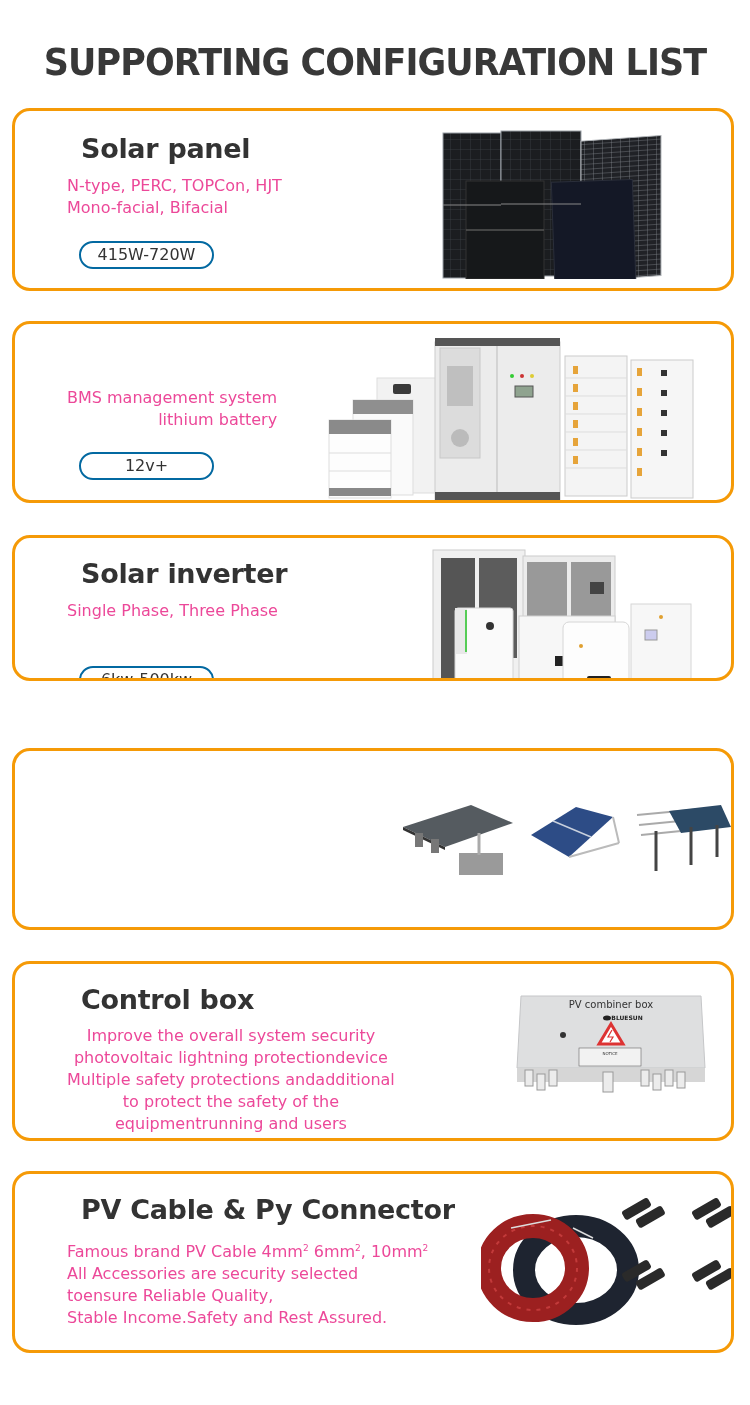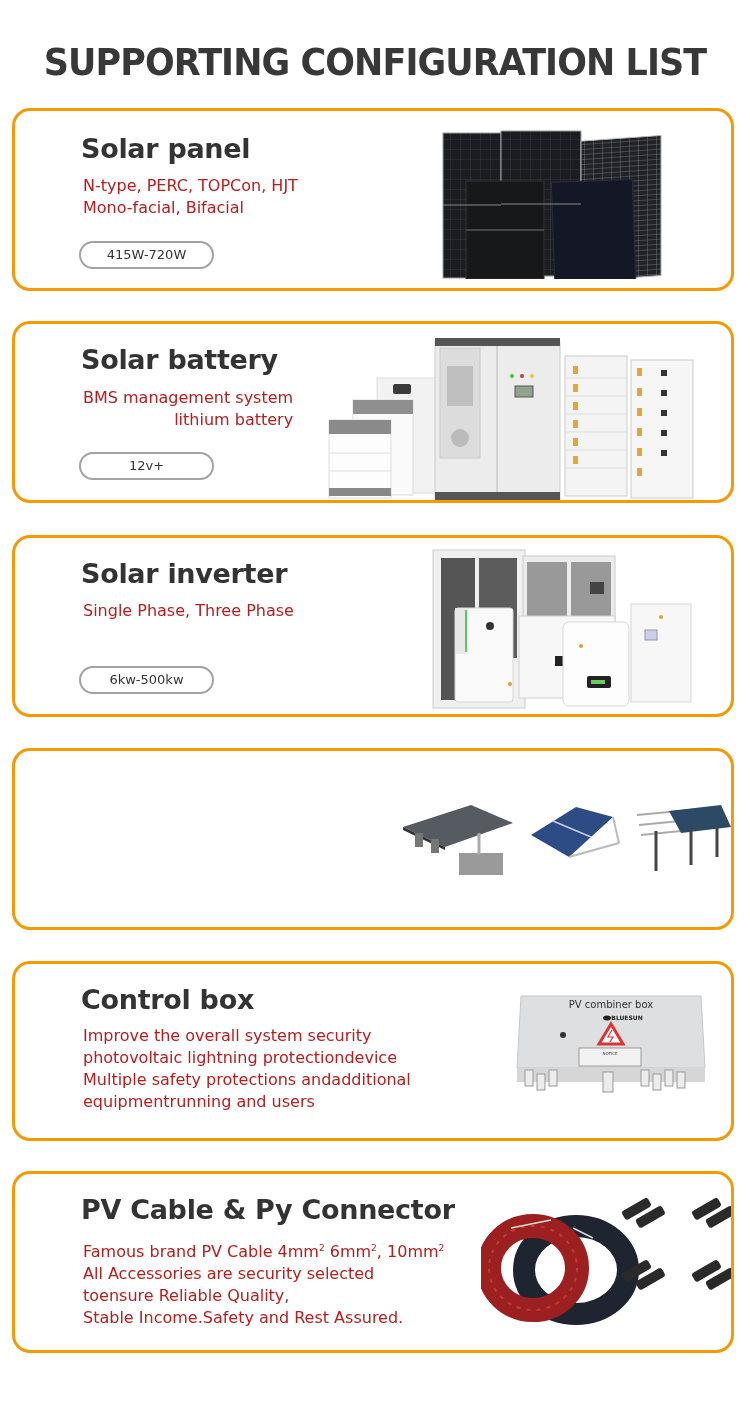--- a/index.html
+++ b/index.html
@@ -13,26 +13,26 @@
     }
 
     .card {
       position: absolute; left: 12px; width: 722px;
       border: 3px solid #f59a07; border-radius: 18px; background: #fff; overflow: hidden;
     }
     .card-title {
       position: absolute; left: 66px; font-weight: bold; font-size: 27px; color: #333;
       letter-spacing: -0.3px;
     }
-    .card-desc { position: absolute; left: 68px; font-size: 16px; line-height: 22px; color: #b91c1c; }
+    .card-desc { position: absolute; left: 52px; font-size: 16px; line-height: 22px; color: #ec4899; }
     .card-desc div { white-space: nowrap; }
     .badge {
       position: absolute; left: 64px; width: 135px; height: 28px;
-      border: 2px solid #a3a3a3; border-radius: 14px;
-      font-size: 13px; line-height: 24px; color: #333; text-align: center;
+      border: 2px solid #0369a1; border-radius: 14px;
+      font-size: 16px; line-height: 24px; color: #333; text-align: center;
     }
     .visual { position: absolute; }
     sup { font-size: 9px; vertical-align: 6px; }
   </style>
 </head>
 <body>
 
 <div class="page-title">SUPPORTING CONFIGURATION LIST</div>
 
 <div class="card" style="top:108px;height:183px;">
@@ -58,21 +58,20 @@
     <rect x="141" y="22" width="80" height="140" fill="url(#cells2)" stroke="#b0b4b8" transform="skewY(-4) translate(0,10)"></rect>
     <rect x="26" y="62" width="78" height="98" fill="#16181a" stroke="#333"></rect>
     <line x1="26" y1="111" x2="104" y2="111" stroke="#555" stroke-width="1.5"></line>
     <rect x="113" y="62" width="81" height="108" fill="#141826" stroke="#2a2e3a" transform="rotate(-2 150 110)"></rect>
     <line x1="3" y1="86" x2="61" y2="86" stroke="#888"></line>
     <line x1="61" y1="85" x2="141" y2="85" stroke="#888"></line>
   </svg>
 </div>
 
 <div class="card" style="top:321px;height:182px;">
-  <div class="card-title" style="top:20px;">Solar battery</div>
   <div class="card-desc" style="top:63px;text-align:right;">
     <div>BMS management system</div>
     <div>lithium battery</div>
   </div>
   <div class="badge" style="top:128px;">12v+</div>
   <svg class="visual" style="left:300px;top:4px;" width="410" height="172" viewBox="0 0 410 172">
 
     <rect x="62" y="50" width="60" height="115" fill="#f2f2f2" stroke="#ddd"></rect>
     <rect x="78" y="56" width="18" height="10" fill="#3a3a3a" rx="2"></rect>
 
@@ -126,21 +125,21 @@
     <g fill="#333">
         <rect x="346" y="42" width="6" height="6"></rect>
         <rect x="346" y="62" width="6" height="6"></rect>
         <rect x="346" y="82" width="6" height="6"></rect>
         <rect x="346" y="102" width="6" height="6"></rect>
         <rect x="346" y="122" width="6" height="6"></rect>
       </g>
   </svg>
 </div>
 
-<div class="card" style="top:535px;height:182px;">
+<div class="card" style="top:535px;height:146px;">
   <div class="card-title" style="top:20px;">Solar inverter</div>
   <div class="card-desc" style="top:62px;">
     <div>Single Phase, Three Phase</div>
   </div>
   <div class="badge" style="top:128px;">6kw-500kw</div>
   <svg class="visual" style="left:400px;top:6px;" width="280" height="168" viewBox="0 0 280 168">
     <rect x="18" y="6" width="92" height="158" fill="#f0f0f0" stroke="#ccc"></rect>
     <rect x="26" y="14" width="34" height="142" fill="#555"></rect>
       <rect x="64" y="14" width="38" height="100" fill="#5c5c5c"></rect>
     <rect x="108" y="12" width="92" height="140" fill="#ececec" stroke="#ccc"></rect>
@@ -188,26 +187,27 @@
       </g>
     <polygon points="268,16 320,10 330,32 280,38" fill="#2c4a66"></polygon>
     <g stroke="#444" stroke-width="3">
         <line x1="255" y1="36" x2="255" y2="76"></line>
         <line x1="290" y1="32" x2="290" y2="70"></line>
         <line x1="316" y1="30" x2="316" y2="62"></line>
       </g>
   </svg>
 </div>
 
-<div class="card" style="top:961px;height:180px;">
+<div class="card" style="top:961px;height:180px;text-align:center;">
   <div class="card-title" style="top:20px;">Control box</div>
   <div class="card-desc" style="top:61px;">
     <div>Improve the overall system security</div>
     <div>photovoltaic lightning protectiondevice</div>
     <div>Multiple safety protections andadditional</div>
+    <div>to protect the safety of the</div>
     <div>equipmentrunning and users</div>
   </div>
   <svg class="visual" style="left:496px;top:26px;" width="200" height="110" viewBox="0 0 200 110">
     <polygon points="10,6 190,6 194,78 6,78" fill="#dedfe0" stroke="#c5c6c8"></polygon>
     <text x="100" y="18" font-family="DejaVu Sans, sans-serif" font-size="10" text-anchor="middle" fill="#333">PV combiner box</text>
     <text x="116" y="30" font-family="DejaVu Sans, sans-serif" font-size="6" font-weight="bold" text-anchor="middle" fill="#222">BLUESUN</text>
     <ellipse cx="96" cy="28" rx="4" ry="2.5" fill="#222"></ellipse>
     <polygon points="100,34 112,54 88,54" fill="#fff" stroke="#d33" stroke-width="3"></polygon>
     <path d="M101 40 L97 47 L102 47 L99 52" stroke="#d33" fill="none" stroke-width="1.2"></path>
     <rect x="68" y="58" width="62" height="18" fill="#f2f2f2" stroke="#666" stroke-width="0.6"></rect>

